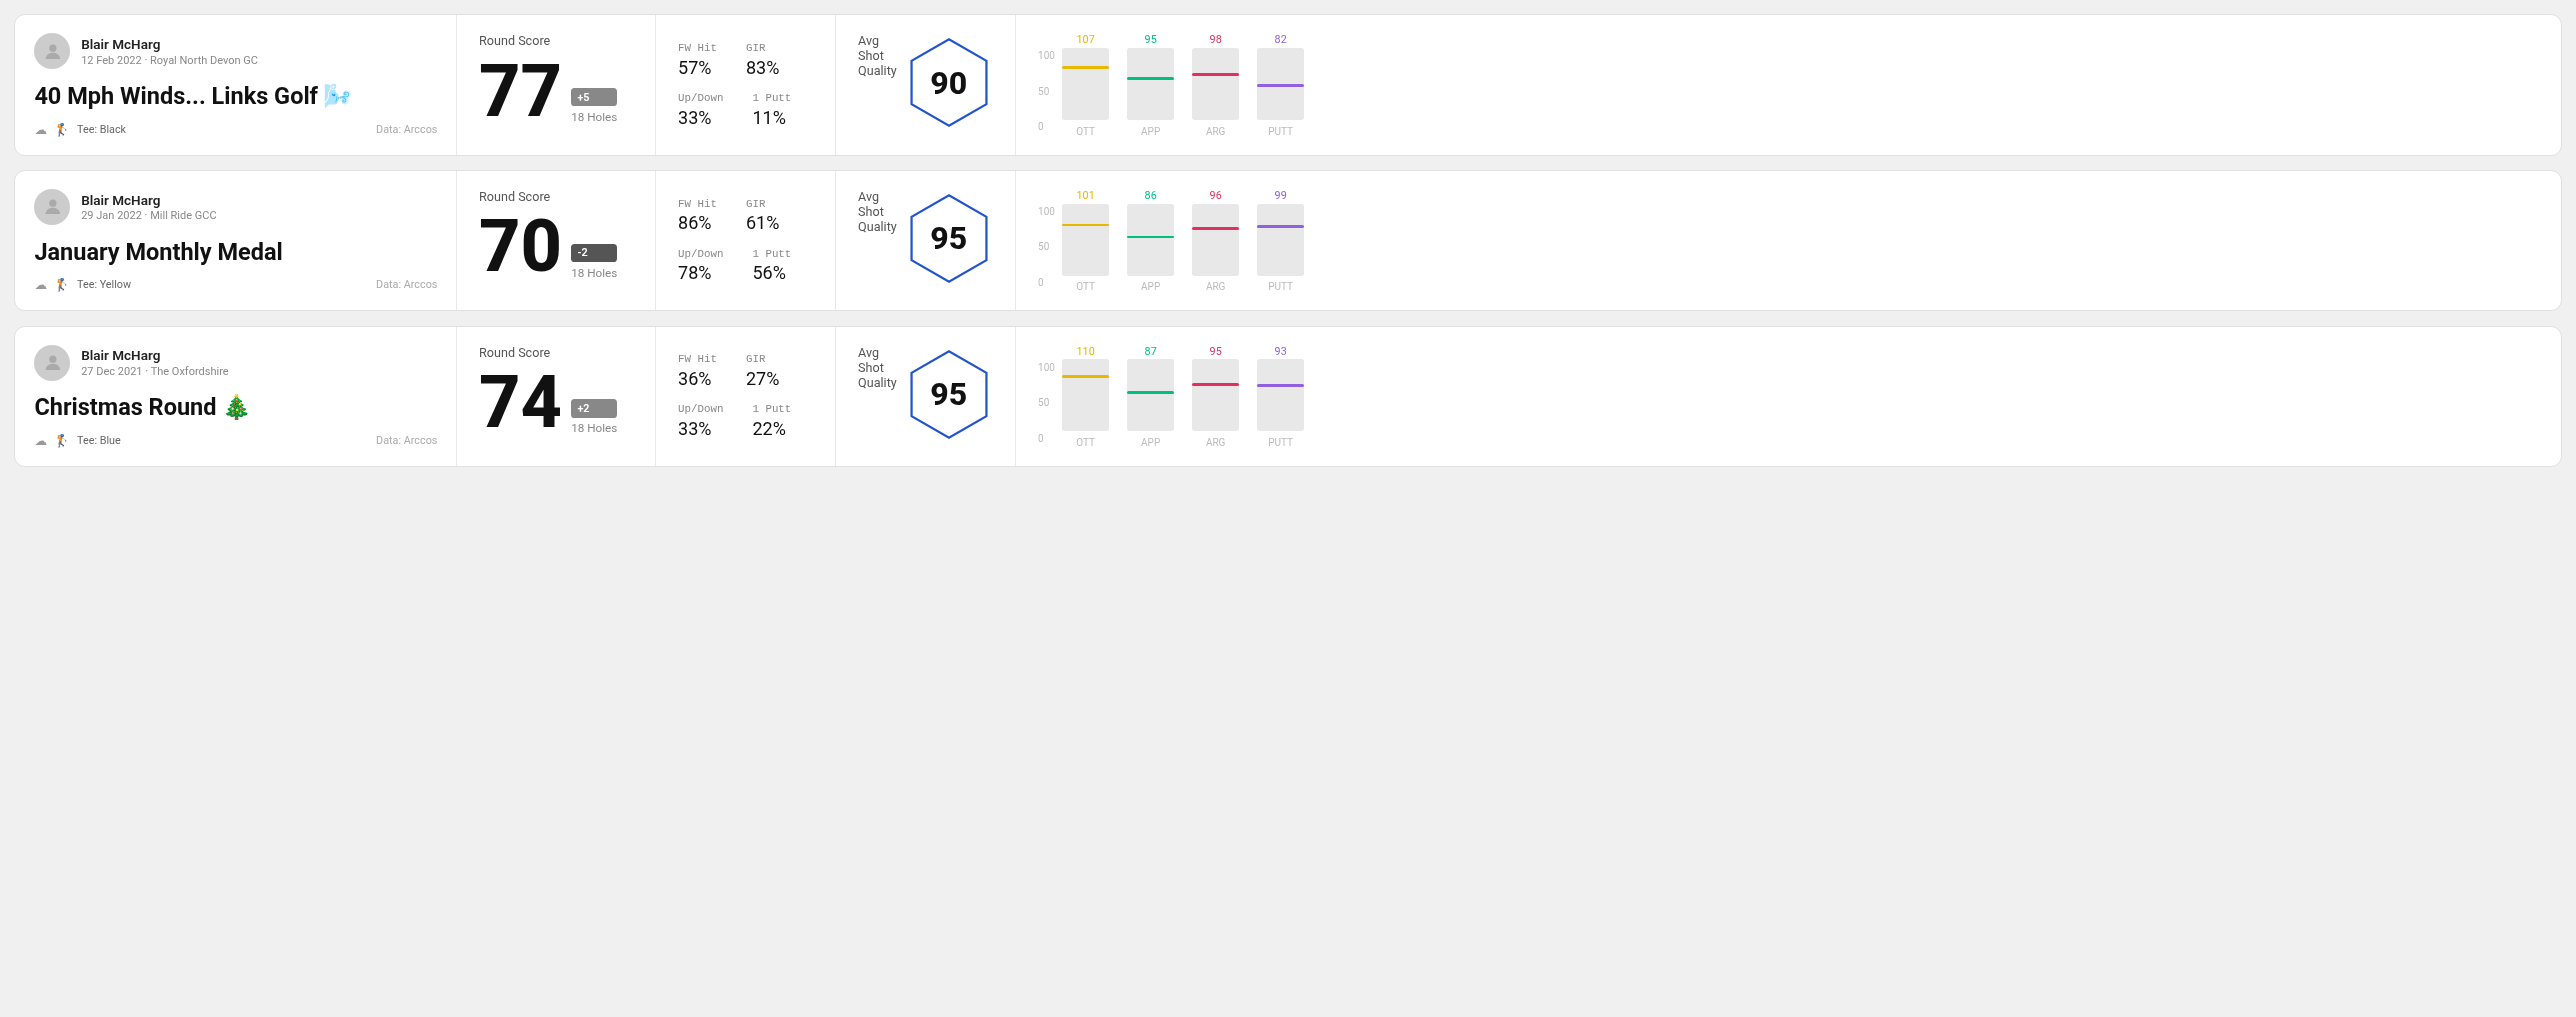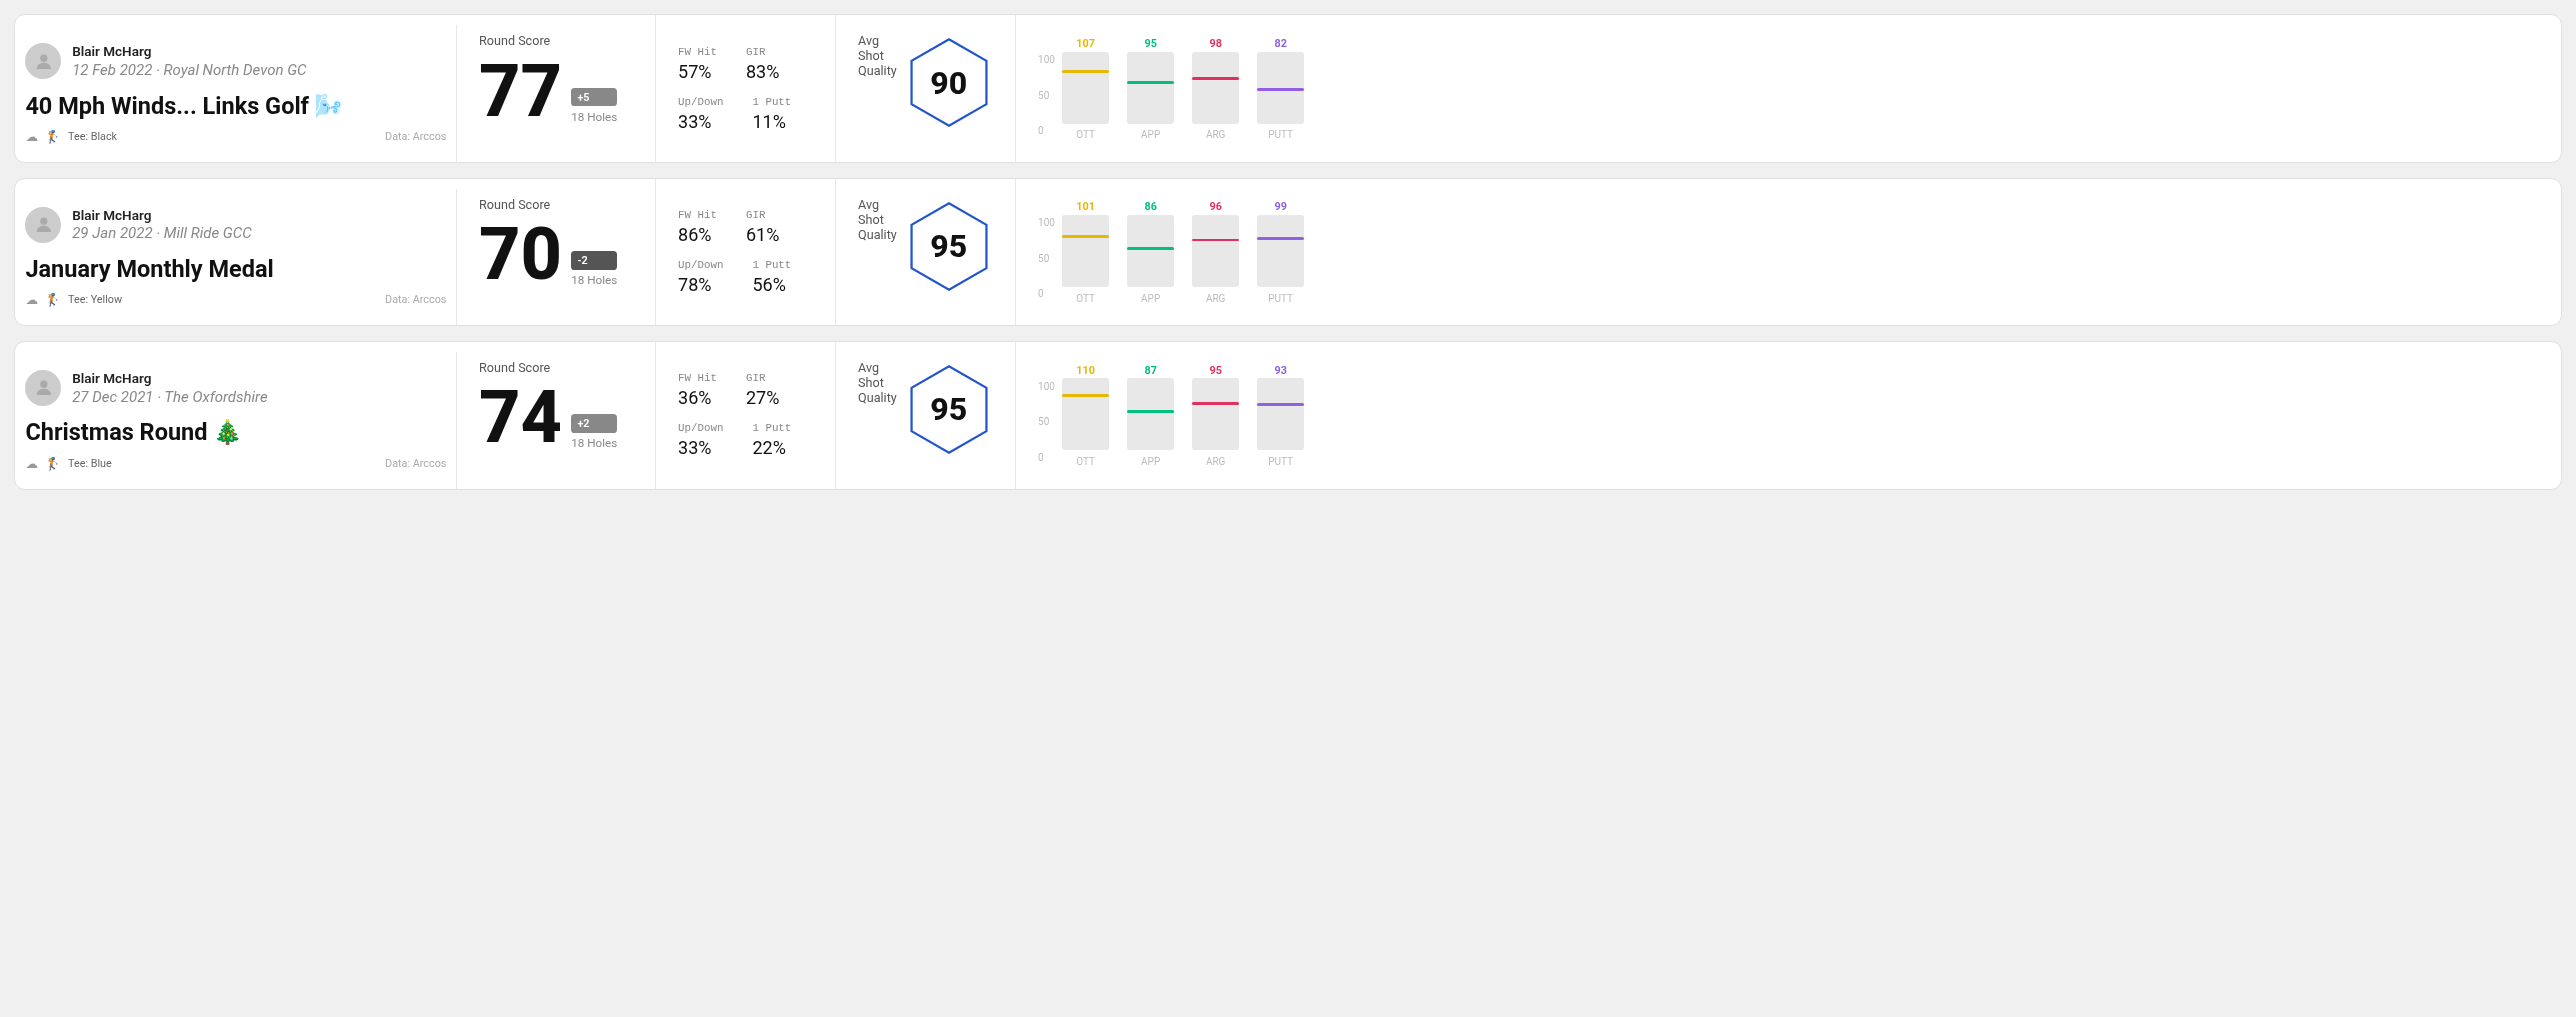--- a/index.html
+++ b/index.html
@@ -13,26 +13,25 @@
       background: #fff;
       border-radius: 10.8px;
       border: 0.9px solid #e0e0e0;
       margin-bottom: 14.4px;
       display: flex;
       align-items: stretch;
       overflow: hidden;
     }
     .card-left {
       flex: 0 0 442px;
-      padding: 18px 10px;
+      padding: 18px 19px;
       border-right: 0.9px solid #e8e8e8;
       display: flex;
       flex-direction: column;
       justify-content: space-between;
-      margin-top: 10px;
     }
     .user-row {
       display: flex;
       align-items: center;
       gap: 10.8px;
     }
     .avatar {
       width: 36px;
       height: 36px;
       border-radius: 50%;
@@ -41,24 +40,23 @@
       align-items: center;
       justify-content: center;
     }
     .avatar svg { color: #888; }
     .user-info .name {
       font-weight: 600;
       font-size: 13.5px;
       color: #222;
     }
     .user-info .date-course {
-      font-size: 15px;
+      font-size: 11px;
       color: #888;
       margin-top: 1.8px;
-      font-style: italic;
     }
     .round-title {
       font-size: 23.5px;
       font-weight: 700;
       color: #111;
       margin: 12.6px 0 9px;
       line-height: 1.2;
     }
     .card-footer {
       display: flex;
@@ -202,21 +200,21 @@
       align-items: flex-end;
     }
     .bar-col {
       display: flex;
       flex-direction: column;
       align-items: center;
       gap: 1.8px;
     }
     .bar-top-label {
       font-size: 10.8px;
-      font-weight: 700;
+      font-weight: 400;
     }
     .bar-bg {
       width: 47px;
       height: 72px;
       background: #e8e8e8;
       border-radius: 2.7px;
       position: relative;
       overflow: visible;
     }
     .bar-line {

